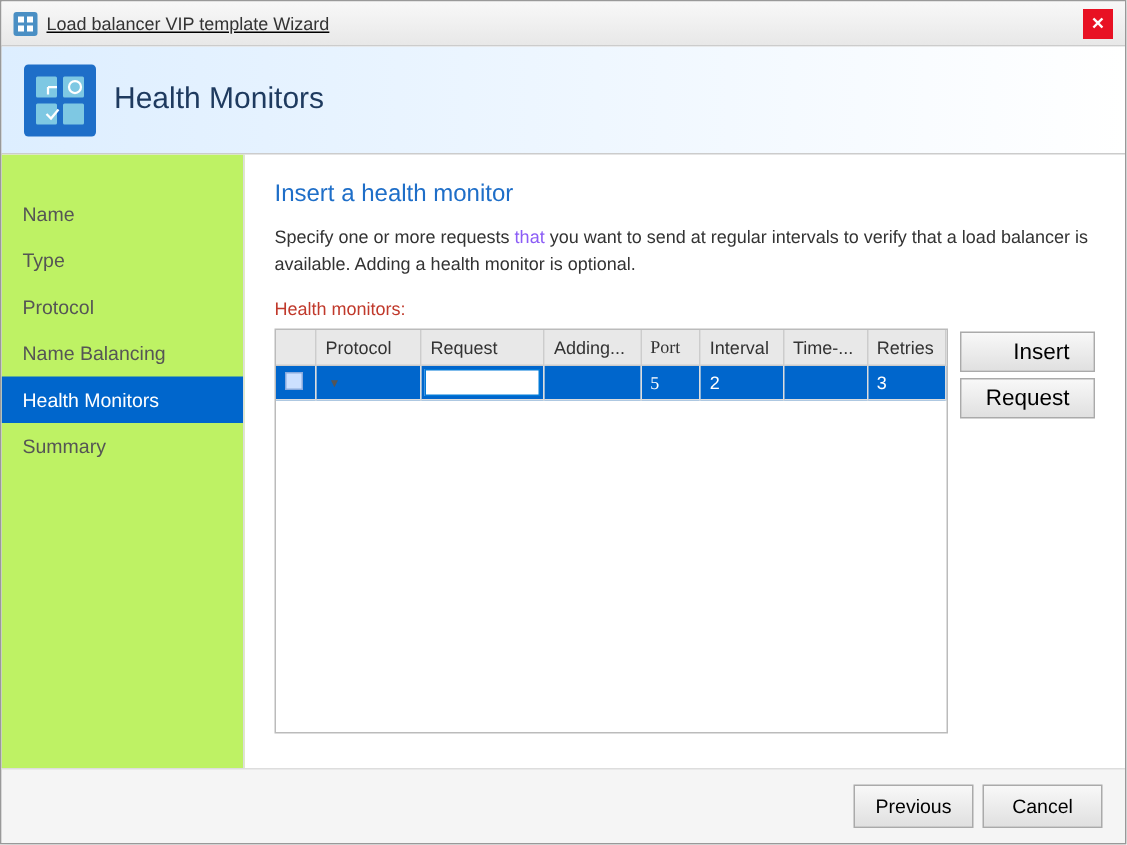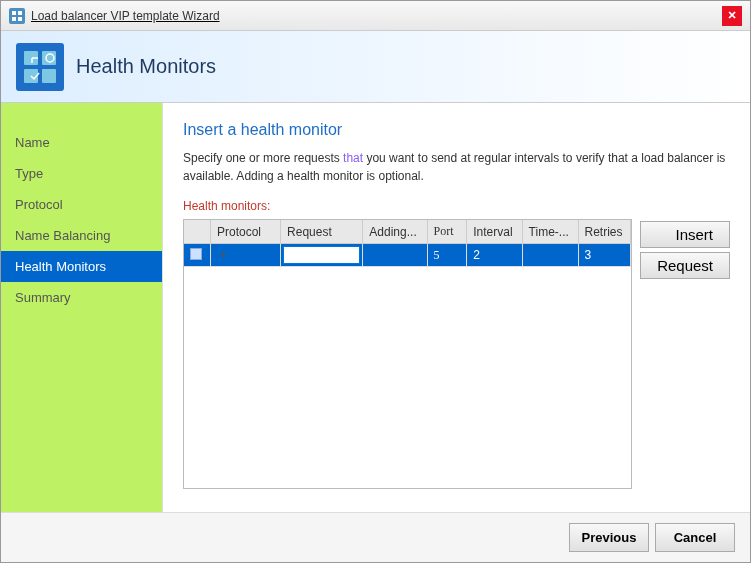--- a/index.html
+++ b/index.html
@@ -236,21 +236,20 @@
       gap: 6px;
       height: 50px;
     }
     .footer-button {
       padding: 6px 11px;
       background: linear-gradient(to bottom, #f8f8f8, #e0e0e0);
       border: 1px solid #aaa;
       cursor: pointer;
       font-size: 13px;
       min-width: 80px;
-      font-weight: bold;
     }
     .footer-button.highlighted {
       border: 2px solid #e81123;
       background: linear-gradient(to bottom, #f8f8f8, #e0e0e0);
     }
     .col-check { width: 22px; }
     .col-protocol { width: 90px; }
     .col-request { width: 120px; }
     .col-response { width: 70px; }
     .col-port { width: 50px; font-family: Liberation Serif, serif; }

